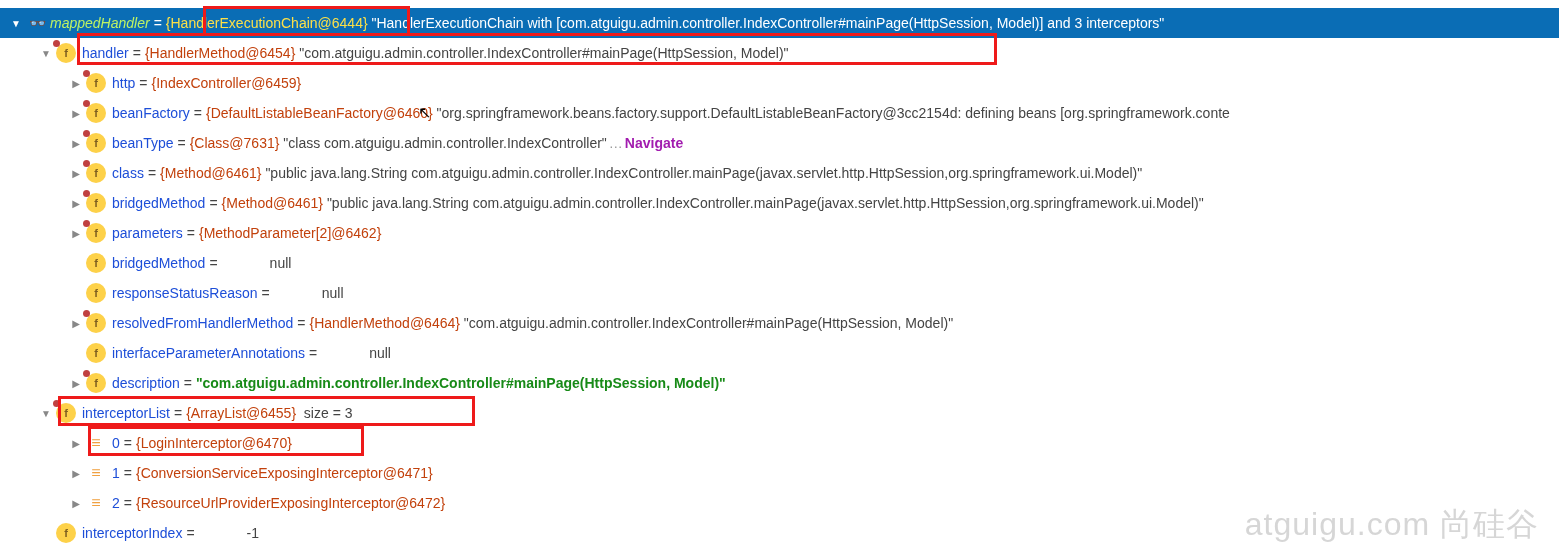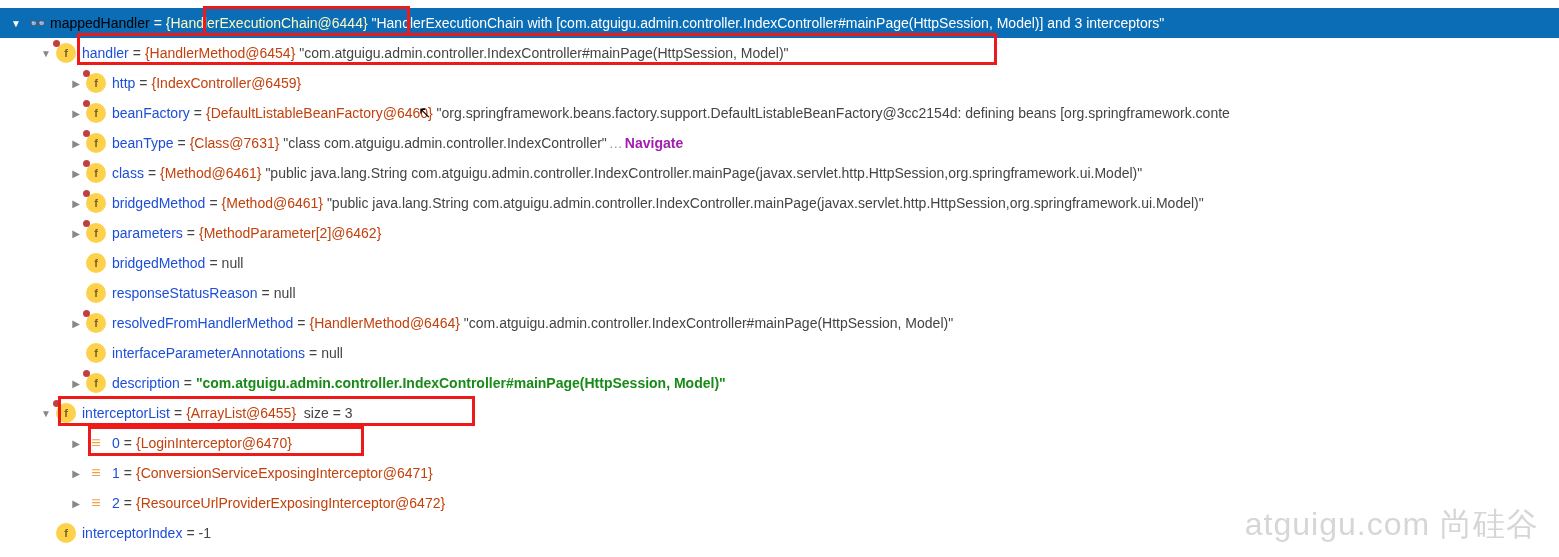--- a/index.html
+++ b/index.html
@@ -22,23 +22,23 @@
       display: flex;
       align-items: center;
       height: 30px;
       white-space: nowrap;
       position: relative;
     }
     .row.selected {
       background: #0a6db5;
       color: #fff;
     }
-    .row.selected .name { color: #000000; }
+    .row.selected .name { color: #bef264; font-style: italic; }
     .row.selected .eq { color: #fff; }
-    .row.selected .val-type { color: #fef9c3; text-align: right; }
+    .row.selected .val-type { color: #fde047; text-align: right; }
     .row.selected .val-str { color: #fff; }
     .arrow {
       width: 20px;
       display: inline-flex;
       justify-content: center;
       align-items: center;
       color: #888;
       font-size: 10px;
       cursor: pointer;
     }
@@ -82,21 +82,21 @@
       border-radius: 50%;
       background: #c04040;
     }
     .indent-0 { padding-left: 6px; }
     .indent-1 { padding-left: 36px; }
     .indent-2 { padding-left: 66px; }
     .name { color: #1d4ed8; }
     .eq { color: #444; margin: 0 4px; }
     .val-type { color: #c2410c; }
     .val-str { color: #444; }
-    .val-null { color: #444; }
+    .val-null { color: #444; margin-left: 48px; }
     .val-bold { font-weight: bold; color: #178a17; }
     .navigate { color: #a21caf; cursor: pointer; font-weight: bold; }
     .dots { color: #999; margin: 0 2px; }
     .highlight-box {
       border: 3px solid #ee1a1a;
       position: absolute;
       pointer-events: none;
     }
     .watermark {
       position: fixed;

